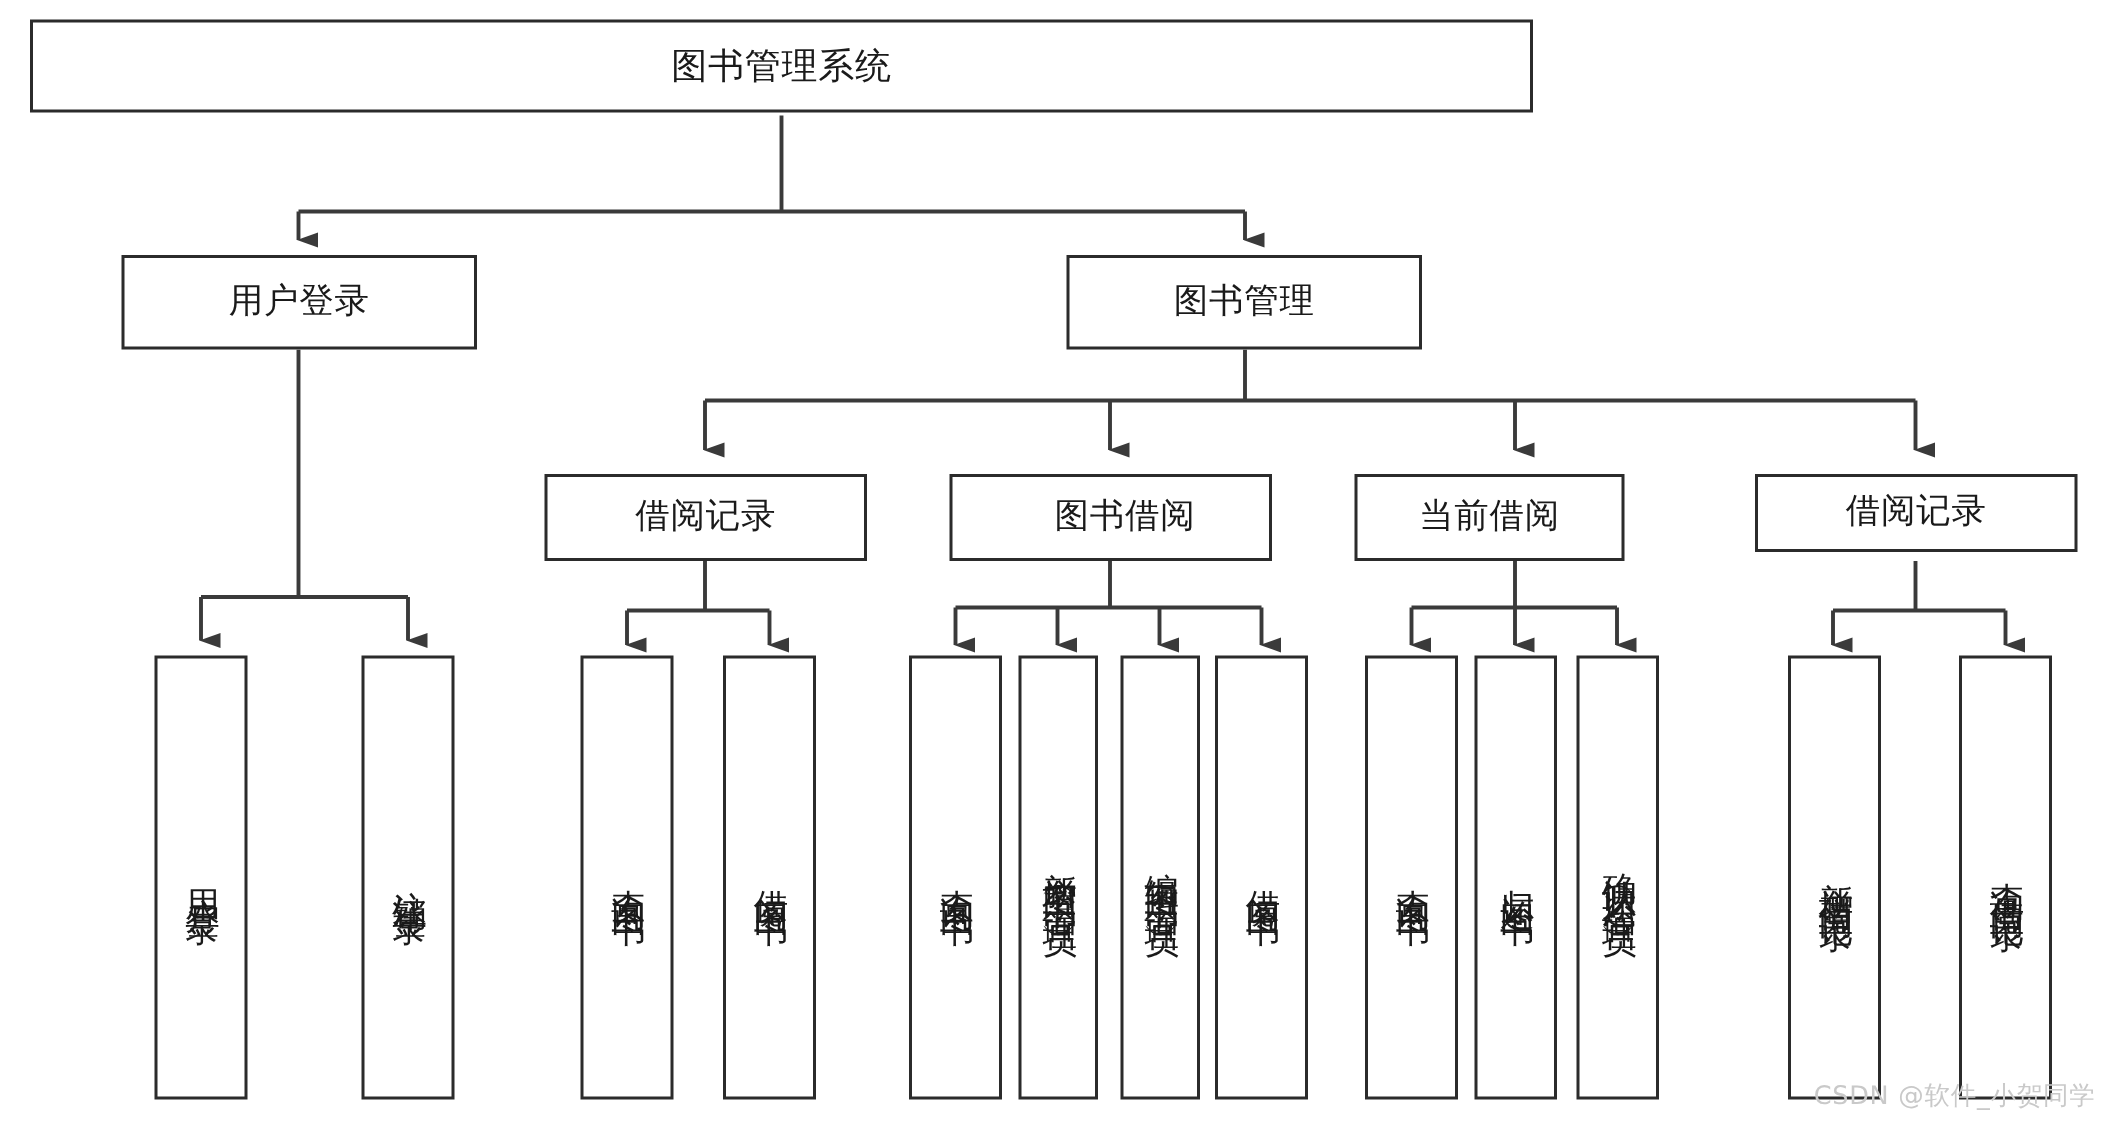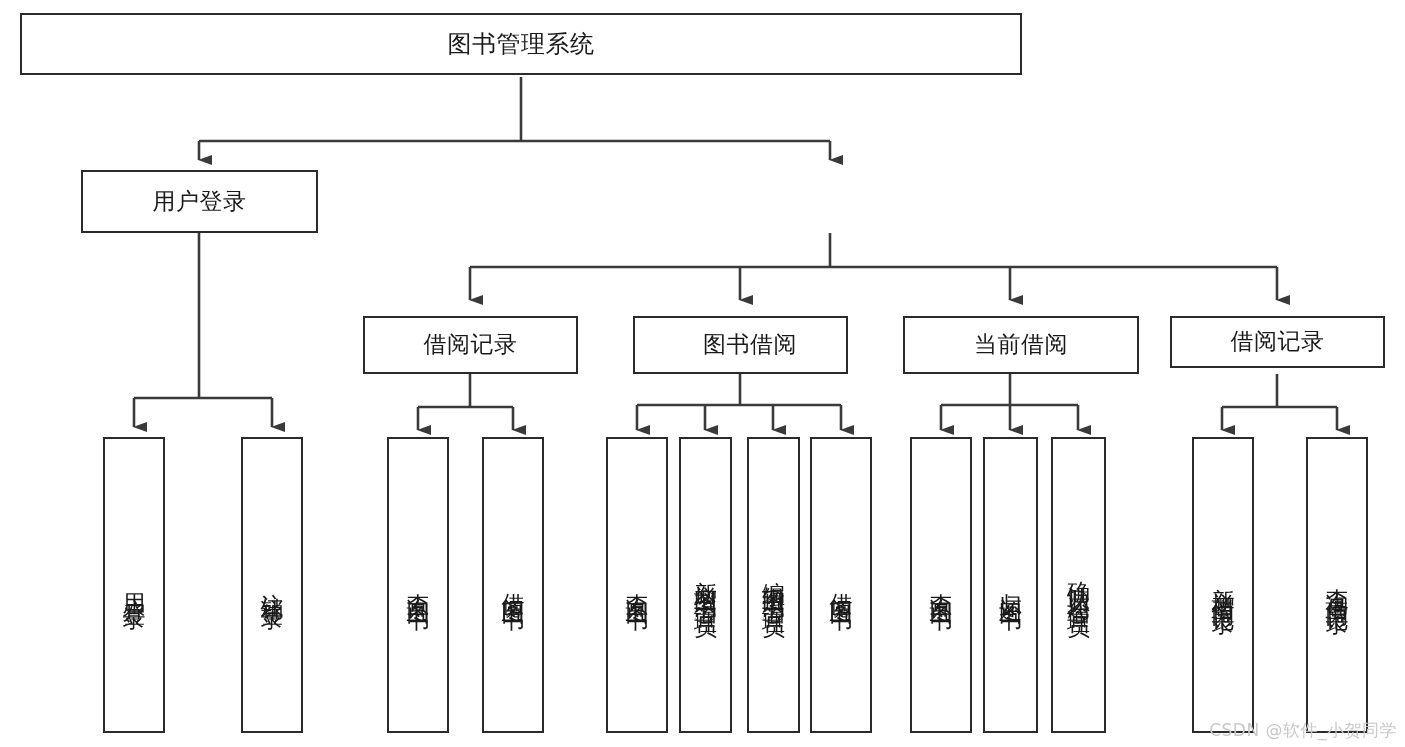--- a/index.html
+++ b/index.html
@@ -124,30 +124,33 @@
   </svg>
 
   <div class="node-box horizontal root" style="left:20px; top:13px; width:1002px; height:62px;">
     <span class="node-label">图书管理系统</span>
   </div>
 
   <div class="node-box horizontal" style="left:81px; top:170px; width:237px; height:63px;">
     <span class="node-label">用户登录</span>
   </div>
 
+  <div class="node-box horizontal" style="left:711px; top:170px; width:237px; height:63px;">
+    <span class="node-label">图书管理</span>
+  </div>
 
   <div class="node-box horizontal" style="left:363px; top:316px; width:215px; height:58px;">
     <span class="node-label">借阅记录</span>
   </div>
 
   <div class="node-box horizontal" style="left:633px; top:316px; width:215px; height:58px;padding-left:19px;">
     <span class="node-label">图书借阅</span>
   </div>
 
-  <div class="node-box horizontal" style="left:903px; top:316px; width:236px; height:58px;">
+  <div class="node-box horizontal" style="left:903px; top:316px; width:180px; height:58px;">
     <span class="node-label">当前借阅</span>
   </div>
 
   <div class="node-box horizontal" style="left:1170px; top:316px; width:215px; height:52px;">
     <span class="node-label">借阅记录</span>
   </div>
 
   <div class="node-box vertical" style="left:103px; top:437px; width:62px; height:296px;">
     <span class="node-label">用户登录</span>
   </div>

